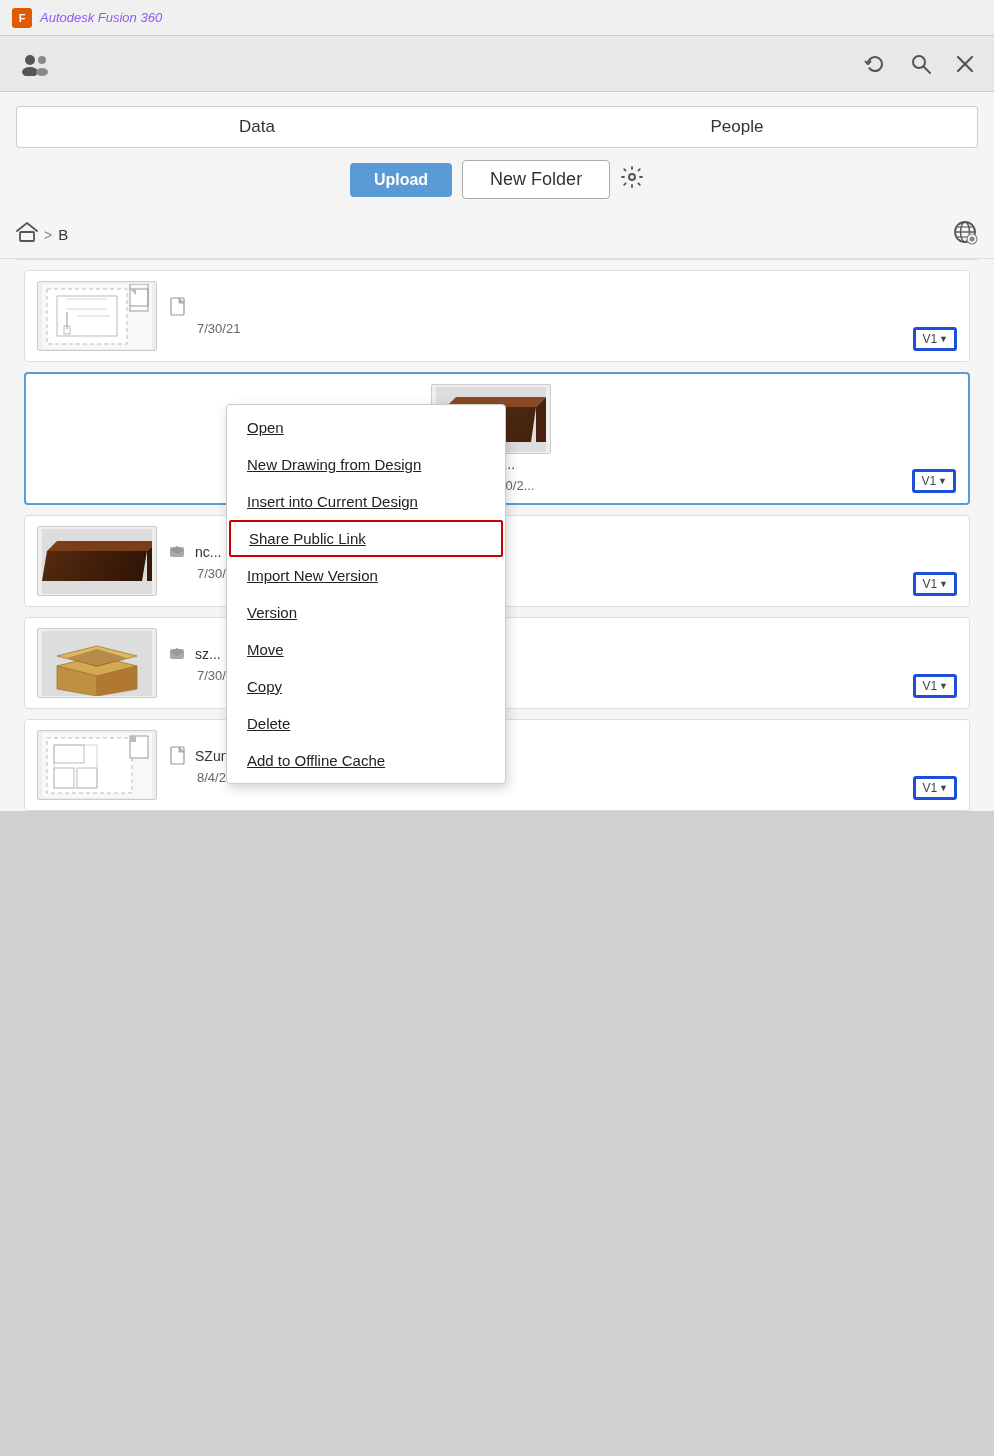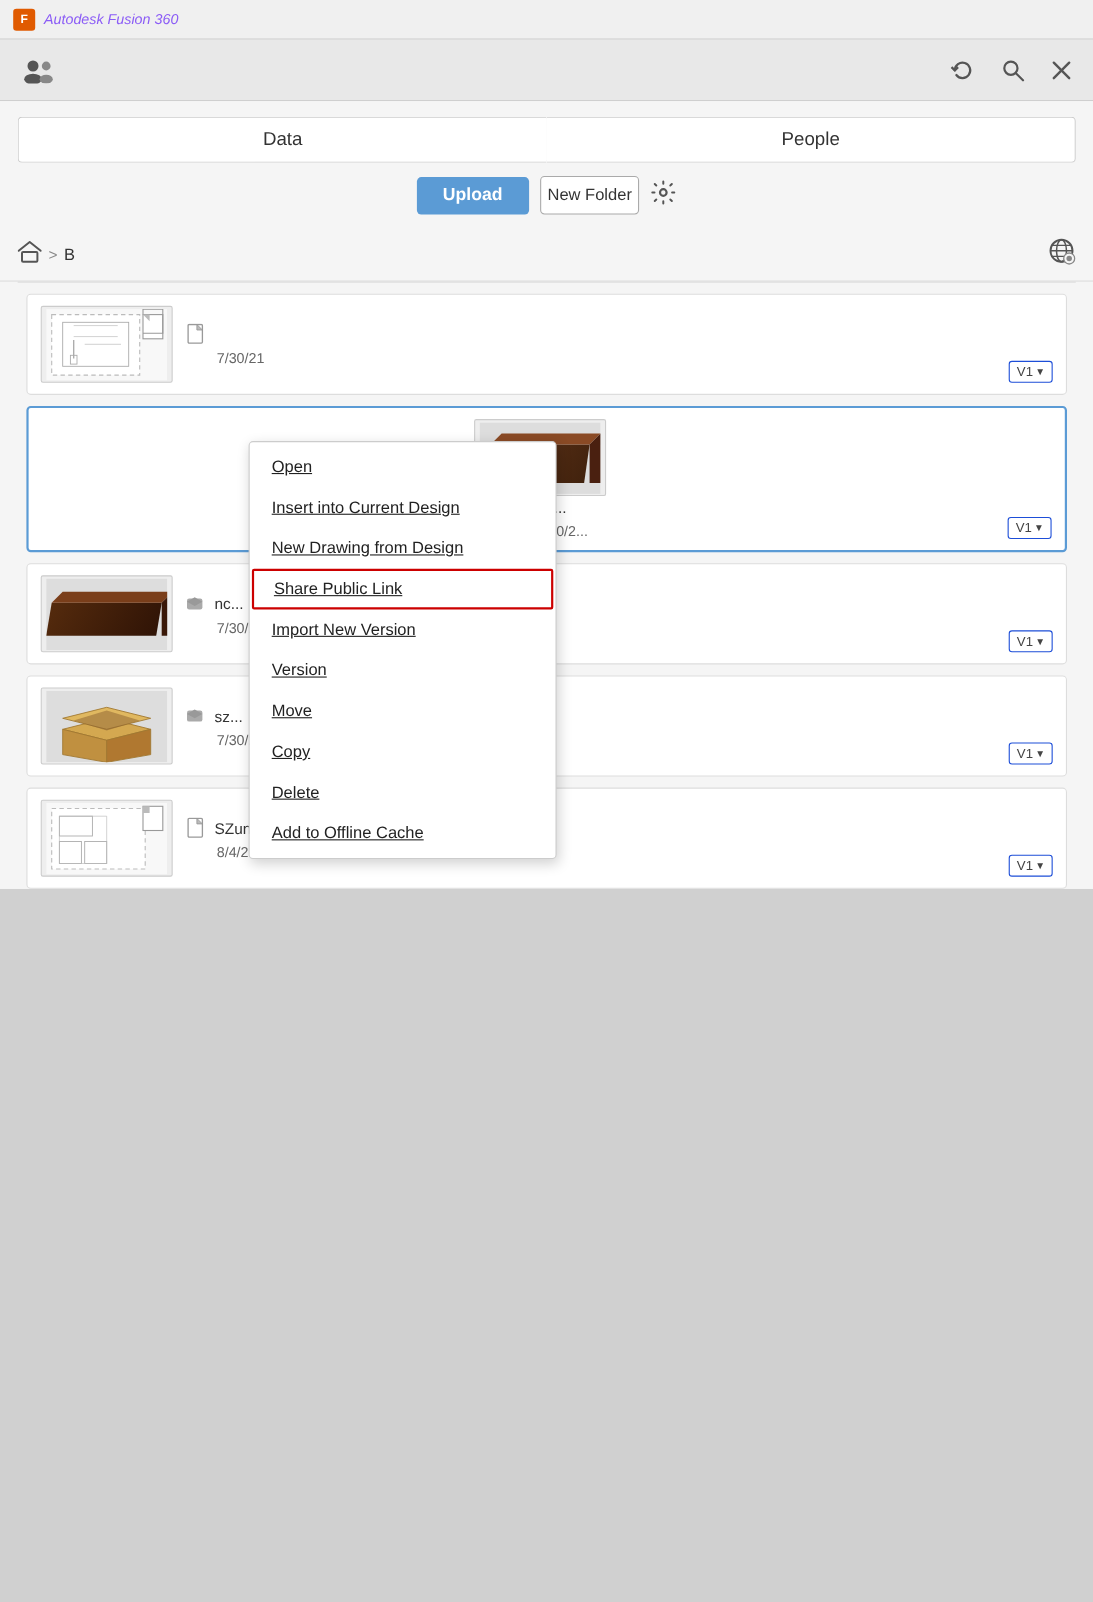--- a/index.html
+++ b/index.html
@@ -102,23 +102,23 @@
       padding: 8px 24px;
       border-radius: 4px;
       font-size: 16px;
       font-weight: 600;
       cursor: pointer;
     }
     .btn-new-folder {
       background: #fff;
       color: #333;
       border: 1px solid #aaa;
-      padding: 8px 6px;
+      padding: 8px 27px;
       border-radius: 4px;
-      font-size: 15px;
+      font-size: 18px;
       cursor: pointer;
     }
     .btn-settings {
       background: none;
       border: none;
       font-size: 20px;
       cursor: pointer;
       color: #555;
     }
 
@@ -192,21 +192,21 @@
     .file-date {
       font-size: 13px;
       color: #666;
       padding-left: 28px;
     }
     .file-version {
       position: absolute;
       right: 12px;
       bottom: 10px;
       background: #fff;
-      border: 1px solid #1d4ed8;
+      border: 3px solid #1d4ed8;
       border-radius: 3px;
       padding: 2px 6px;
       font-size: 12px;
       color: #444;
       display: flex;
       align-items: center;
       gap: 2px;
       cursor: pointer;
     }
 
@@ -401,22 +401,22 @@
         </div>
         <div class="file-date">7/30/2...</div>
       </div>
       <div class="file-version">
         <span>V1</span>
         <span style="font-size:9px;">▼</span>
       </div>
 
       <div class="context-menu">
         <div class="context-menu-item">Open</div>
+        <div class="context-menu-item">New Drawing from Design</div>
         <div class="context-menu-item">Insert into Current Design</div>
-        <div class="context-menu-item">New Drawing from Design</div>
         <div class="context-menu-item highlighted">Share Public Link</div>
         <div class="context-menu-item">Import New Version</div>
         <div class="context-menu-item">Version</div>
         <div class="context-menu-item">Move</div>
         <div class="context-menu-item">Copy</div>
         <div class="context-menu-item">Delete</div>
         <div class="context-menu-item">Add to Offline Cache</div>
       </div>
     </div>
 

